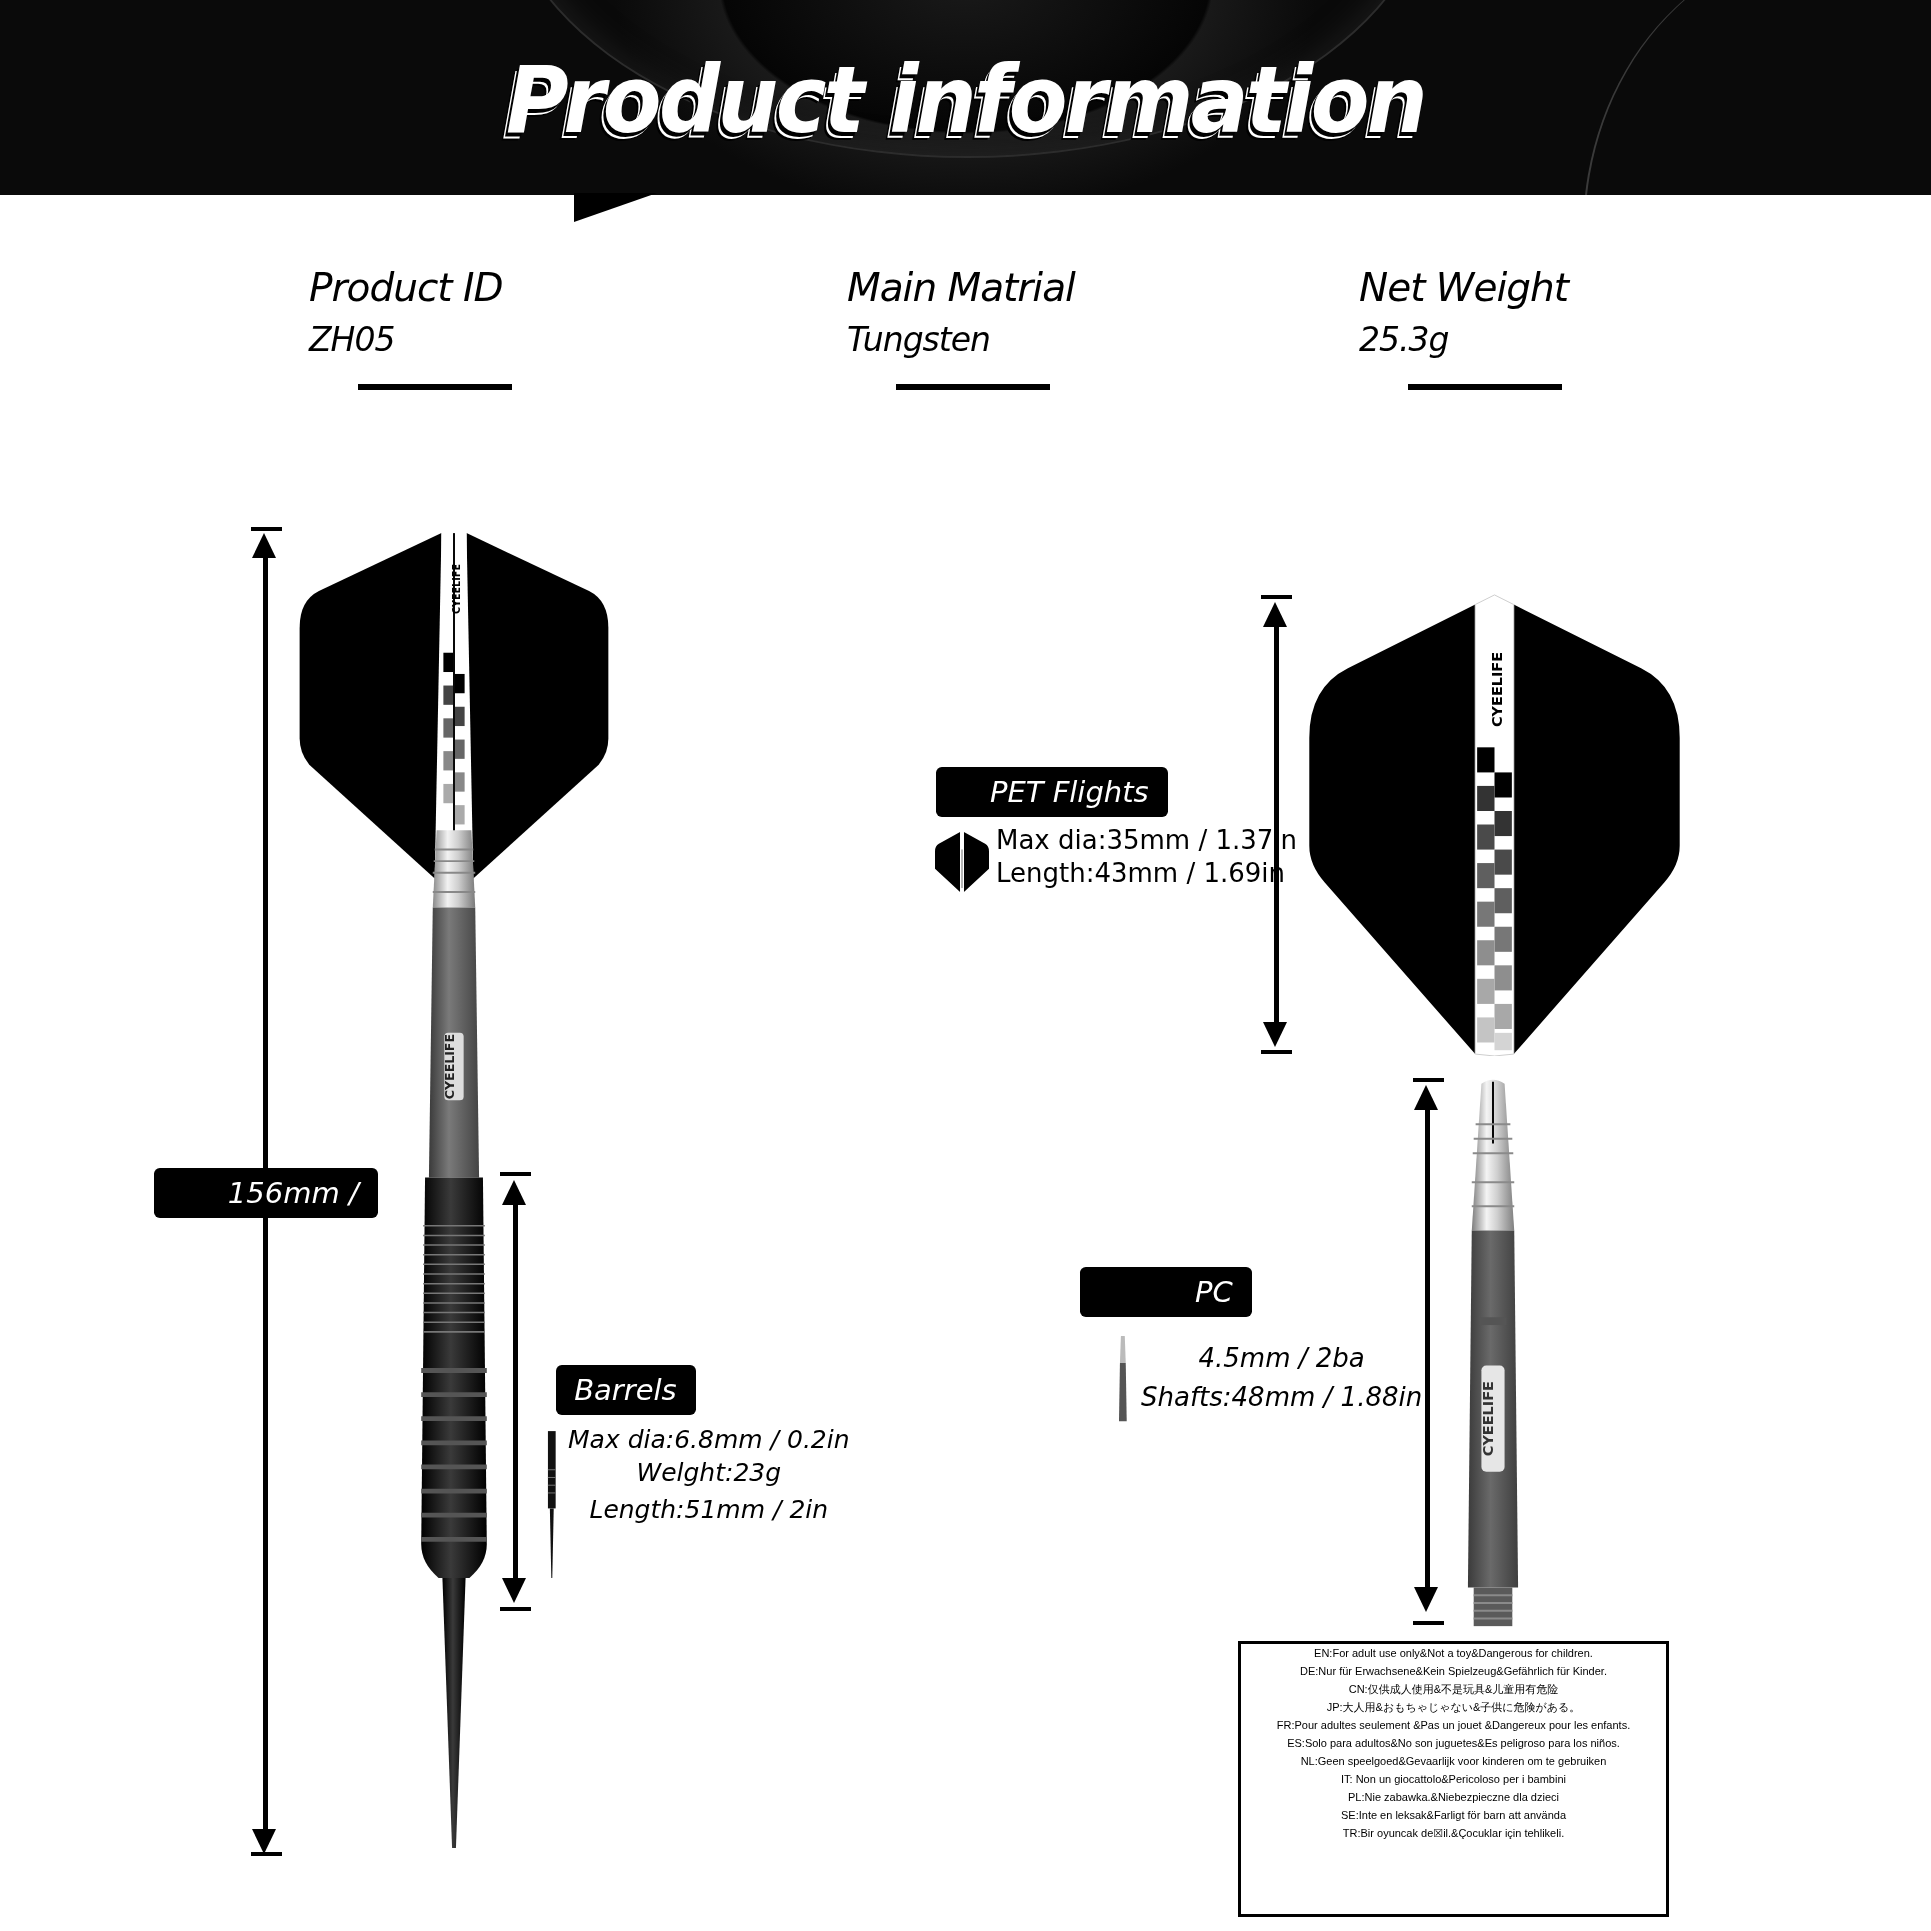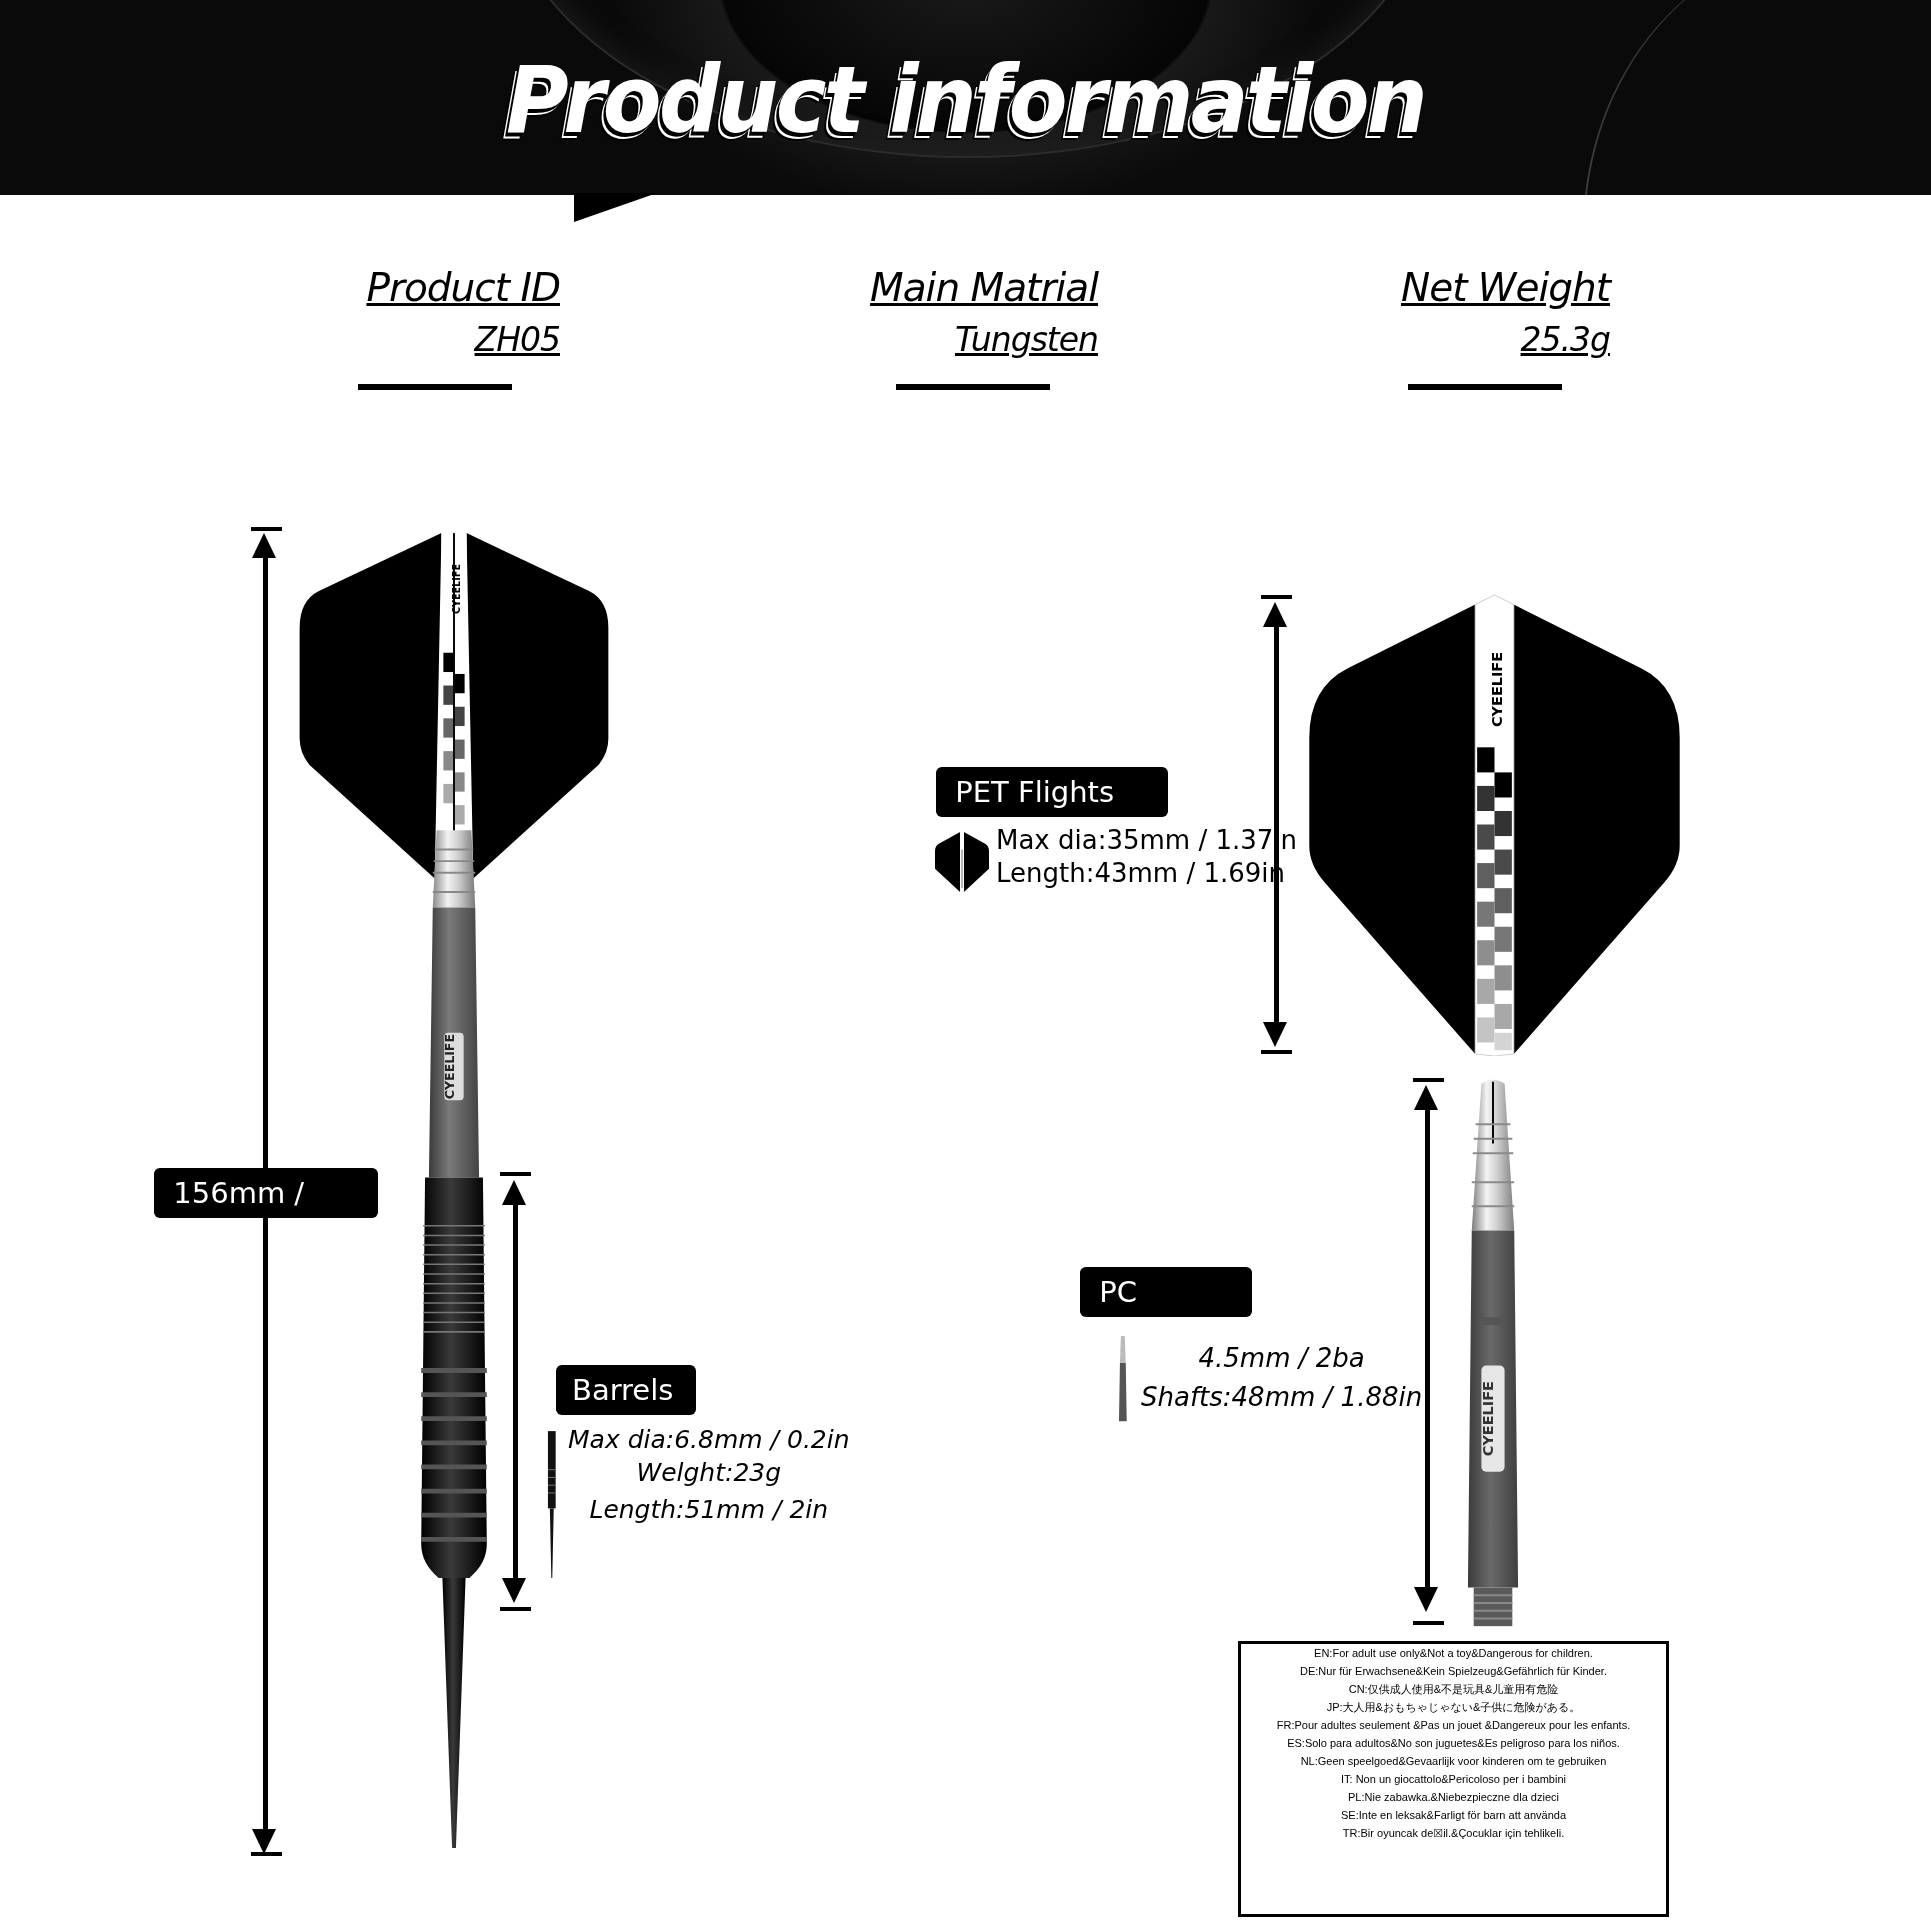--- a/index.html
+++ b/index.html
@@ -7,25 +7,25 @@
   .banner{position:absolute;left:0;top:0;width:1931px;height:195px;overflow:hidden;
     background:
       radial-gradient(ellipse 406px 251px at 966px -19.3px, #1a1a1a 0%, #050505 60%, transparent 61%),
       radial-gradient(ellipse 502px 319px at 966px -9.7px, #3a3a3a 0%, #0a0a0a 70%),
       linear-gradient(100deg,#0b0b0b 0%,#2b2b2b 12%,#050505 26%,#101010 40%,#000 55%,#1e1e1e 72%,#070707 84%,#333 94%,#0a0a0a 100%);}
   .banner .ring{position:absolute;left:502px;top:-406px;width:927px;height:560px;border-radius:50%;border:2.9px solid #2c2c2c;box-shadow:0 7.7px 39px rgba(90,90,90,.35) inset;}
   .banner .swoosh{position:absolute;border-radius:50%;border-left:1.9px solid rgba(120,120,120,.35);}
   .title{position:absolute;left:0;top:46px;width:1931px;text-align:center;font-family:"DejaVu Sans",sans-serif;font-weight:bold;font-style:italic;font-size:93px;letter-spacing:-2.9px;color:#fff;
     text-shadow:-2.9px 3.9px 0 #000,-4.8px 5.8px 0 #fff,-6.8px 7.7px 0 #000;transform:scaleX(.92);}
   .notch{position:absolute;left:574px;top:193px;width:0;height:0;border-left:0 solid transparent;border-top:29px solid #000;border-right:83px solid transparent;}
-  .spec{position:absolute;top:261px;width:251px;text-align:right;font-style:italic;text-decoration:underline;}
+  .spec{position:absolute;top:261px;width:251px;text-align:left;font-style:italic;}
   .spec .k{font-size:39px;line-height:54px;letter-spacing:-1px;}
   .spec .v{font-size:33px;line-height:50px;letter-spacing:-1px;}
   .spec .u{margin:19.3px auto 0;width:154px;height:5.8px;background:#000;}
-  .tag{position:absolute;background:#000;color:#fff;border-radius:5.8px;font-size:29px;line-height:50px;height:50px;padding:0 19.3px;box-sizing:border-box;}
+  .tag{position:absolute;background:#000;color:#fff;border-radius:5.8px;font-style:italic;font-size:29px;line-height:50px;height:50px;padding:0 19.3px;box-sizing:border-box;text-align:right;}
   .detail{position:absolute;font-size:25px;line-height:33px;}
   .detail.it{font-style:italic;text-align:center;}
   .vline{position:absolute;width:4.8px;background:#000;}
   .hcap{position:absolute;height:3.9px;background:#000;}
   .arrow-up,.arrow-down{position:absolute;width:0;height:0;border-left:12.6px solid transparent;border-right:12.6px solid transparent;}
   .arrow-up{border-bottom:25px solid #000;}
   .arrow-down{border-top:25px solid #000;}
   .warn{position:absolute;left:1238px;top:1641px;width:431px;height:276px;border:3.9px solid #000;box-sizing:border-box;text-align:center;}
   .warn .wh{margin-top:15.4px;font-family:"Liberation Sans",sans-serif;font-weight:bold;font-size:31px;line-height:39px;}
   .warn .wh .tri{display:inline-block;font-weight:normal;font-size:33px;margin-right:5.8px;}

